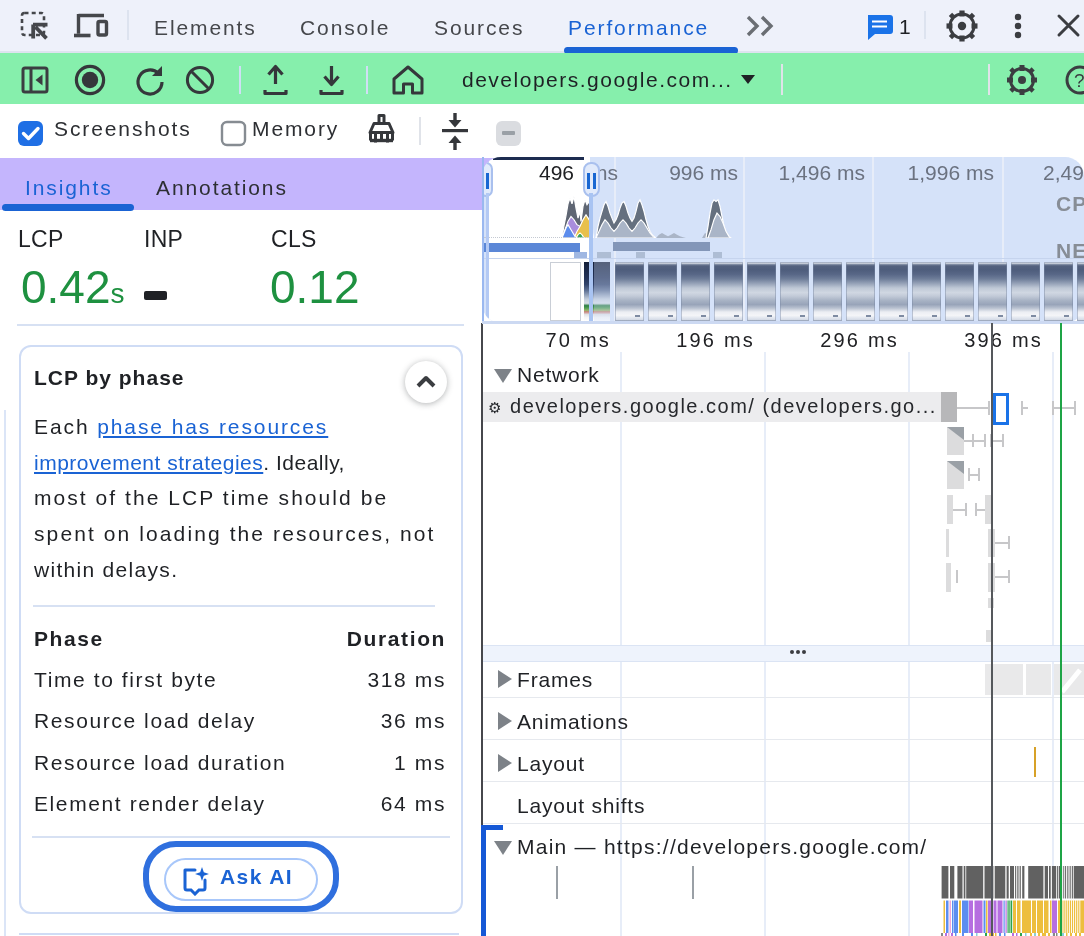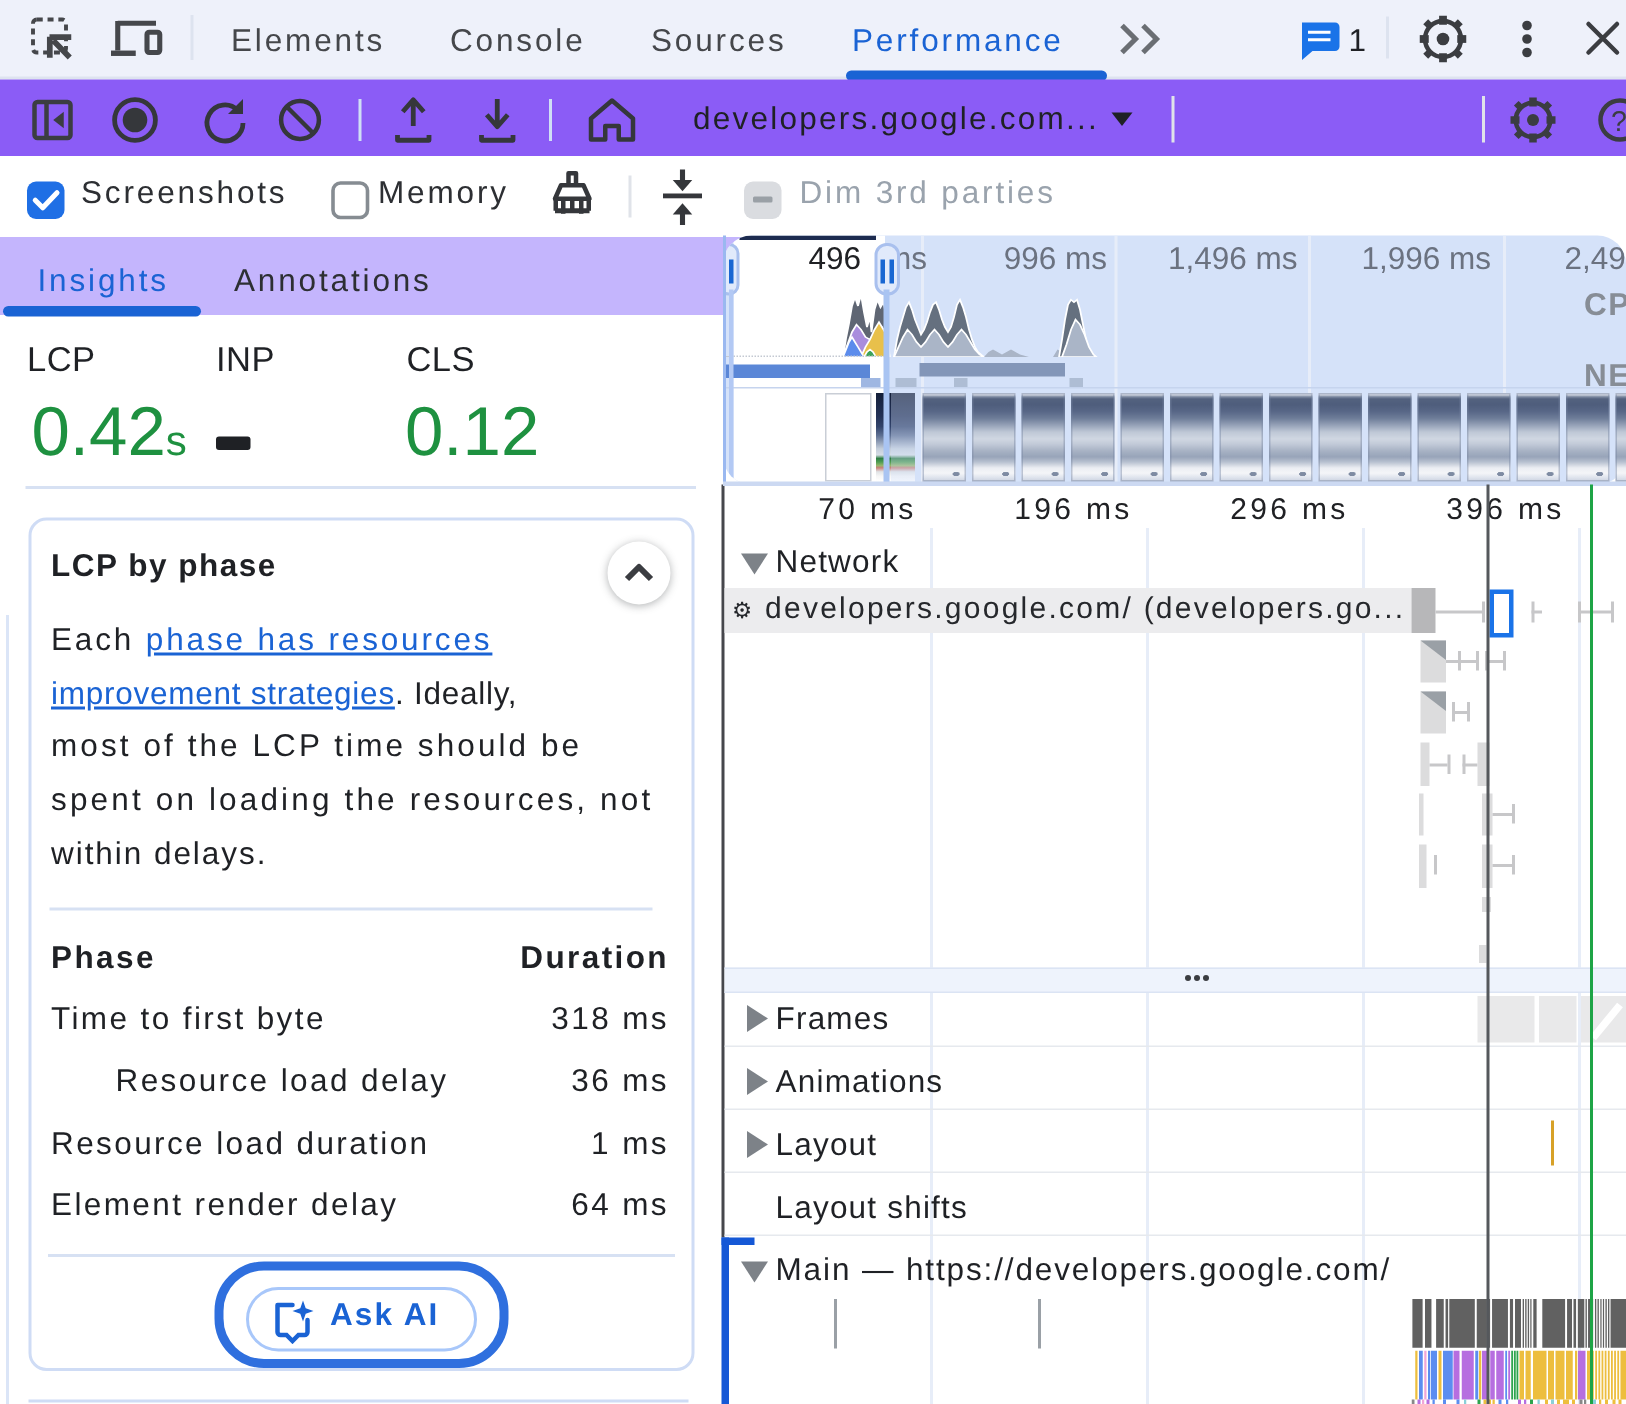--- a/index.html
+++ b/index.html
@@ -1,21 +1,21 @@
 <!DOCTYPE html>
 <html><head>
 <meta charset="utf-8">
 <style>
 html,body{margin:0;padding:0;}
 body{width:1084px;height:936px;overflow:hidden;font-family:"Liberation Sans",sans-serif;background:#fff;position:relative;}
 .abs{position:absolute;}
 #tabbar{left:0;top:0;width:1084px;height:51px;background:#eef1fa;border-bottom:2px solid #dde3ef;}
 .tabtxt{position:absolute;top:16px;font-size:21px;letter-spacing:1.9px;color:#45474b;}
 #perfunderline{position:absolute;left:564px;top:47px;width:174px;height:7px;background:#1a63d4;border-radius:4px;}
-#row2{left:0;top:53px;width:1084px;height:51px;background:#8b5cf6;}
+#row2{left:0;top:53px;width:1084px;height:51px;background:#86efac;}
 #row3{left:0;top:104px;width:1084px;height:54px;background:#fff;}
 #lefttabs{left:0;top:158px;width:572px;height:52px;background:#c4b5fd;}
 #insightsline{left:2px;top:204px;width:132px;height:7px;background:#1a63d4;border-radius:4px;}
 .mlabel{position:absolute;font-size:23px;letter-spacing:0.3px;font-weight:500;color:#1f2125;}
 .mval{position:absolute;font-size:46px;color:#1e9140;}
 #card{left:19px;top:345px;width:440px;height:565px;border:2px solid #cfdcf5;border-radius:12px;background:#fff;}
 .cardtxt{position:absolute;left:34px;font-size:21px;letter-spacing:1.6px;color:#1f2125;}
 a.lnk{color:#1a63d4;}
 #overview{left:482px;top:157px;width:602px;height:166px;background:#d5e2f9;overflow:hidden;border-radius:19px;}
 .ovgrid{position:absolute;top:0;width:2px;height:166px;background:#e7edf9;}
@@ -154,21 +154,20 @@
 
   <g>
     <circle cx="1080" cy="27" r="13" stroke="#3b3d41" stroke-width="3" fill="none"></circle>
     <text x="1074" y="34" font-size="19" fill="#3b3d41" font-family="Liberation Sans">?</text>
   </g>
 </svg>
 
 <div class="abs" id="row3">
   <span class="tabtxt" style="left:54px;top:13px;color:#2d2f33;">Screenshots</span>
   <span class="tabtxt" style="left:252px;top:13px;color:#2d2f33;">Memory</span>
-  <span class="tabtxt" style="left:533px;top:13px;color:#9aa3ad;">Dim 3rd parties</span>
 </div>
 <svg class="abs" style="left:0;top:104px;" width="1084" height="54" viewBox="0 0 1084 54" fill="none">
 
   <rect x="18" y="17" width="25" height="25" rx="6" fill="#1f6fe5"></rect>
   <path d="M23.5 29.5 l5 5 9.5-10" stroke="#fff" stroke-width="3.4" fill="none" stroke-linecap="round" stroke-linejoin="round"></path>
 
   <rect x="222" y="18" width="23" height="23" rx="5" fill="#fff" stroke="#868c92" stroke-width="2.4"></rect>
 
   <g stroke="#35373b" stroke-width="3" fill="none" stroke-linejoin="round">
     <path d="M379 11.5 h5 v8 h-5 z M374 19.5 h15 l4 9 h-23 z"></path>
@@ -212,21 +211,21 @@
 <div class="abs" style="top:415px;left:34px;font-size:21px;letter-spacing:1.9px;color:#1f2125;white-space:nowrap;">Each <a class="lnk" href="#">phase has resources</a></div>
 <div class="abs" style="top:450.5px;left:34px;font-size:21px;letter-spacing:0.5px;color:#1f2125;white-space:nowrap;"><a class="lnk" href="#">improvement strategies</a>. Ideally,</div>
 <div class="abs" style="top:486px;left:34px;font-size:21px;letter-spacing:2.05px;color:#1f2125;white-space:nowrap;">most of the LCP time should be</div>
 <div class="abs" style="top:522px;left:34px;font-size:21px;letter-spacing:2.1px;color:#1f2125;white-space:nowrap;">spent on loading the resources, not</div>
 <div class="abs" style="top:558px;left:34px;font-size:21px;letter-spacing:1.3px;color:#1f2125;white-space:nowrap;">within delays.</div>
 <div class="abs" style="left:33px;top:605px;width:402px;height:2px;background:#d7e1f3;"></div>
 <span class="cardtxt" style="top:627px;font-weight:700;">Phase</span>
 <span class="cardtxt" style="top:627px;font-weight:700;left:auto;right:638px;">Duration</span>
 <span class="cardtxt" style="top:668px;">Time to first byte</span>
 <span class="cardtxt" style="top:668px;left:auto;right:638px;">318 ms</span>
-<span class="cardtxt" style="top:709px;margin-left:43px;">Resource load delay</span>
+<span class="cardtxt" style="top:709px;">Resource load delay</span>
 <span class="cardtxt" style="top:709px;left:auto;right:638px;">36 ms</span>
 <span class="cardtxt" style="top:751px;">Resource load duration</span>
 <span class="cardtxt" style="top:751px;left:auto;right:638px;">1 ms</span>
 <span class="cardtxt" style="top:792px;">Element render delay</span>
 <span class="cardtxt" style="top:792px;left:auto;right:638px;">64 ms</span>
 <div class="abs" style="left:32px;top:836px;width:418px;height:2px;background:#d7e1f3;"></div>
 <div class="abs" style="left:143px;top:841px;width:184px;height:59px;border:6px solid #2f6fde;border-radius:33px;"></div>
 <div class="abs" style="left:164px;top:858px;width:150px;height:39px;border:2px solid #a8c7fa;border-radius:22px;background:#fff;"></div>
 <svg class="abs" style="left:181px;top:866px;" width="30" height="30" viewBox="0 0 30 30" fill="none">
   <path d="M4 4 h10 M4 4 v18 a2 2 0 0 0 2 2 h4 l4 4 4-4 h4 a2 2 0 0 0 2-2 v-8" stroke="#1a63d4" stroke-width="3" stroke-linecap="round" fill="none"></path>

